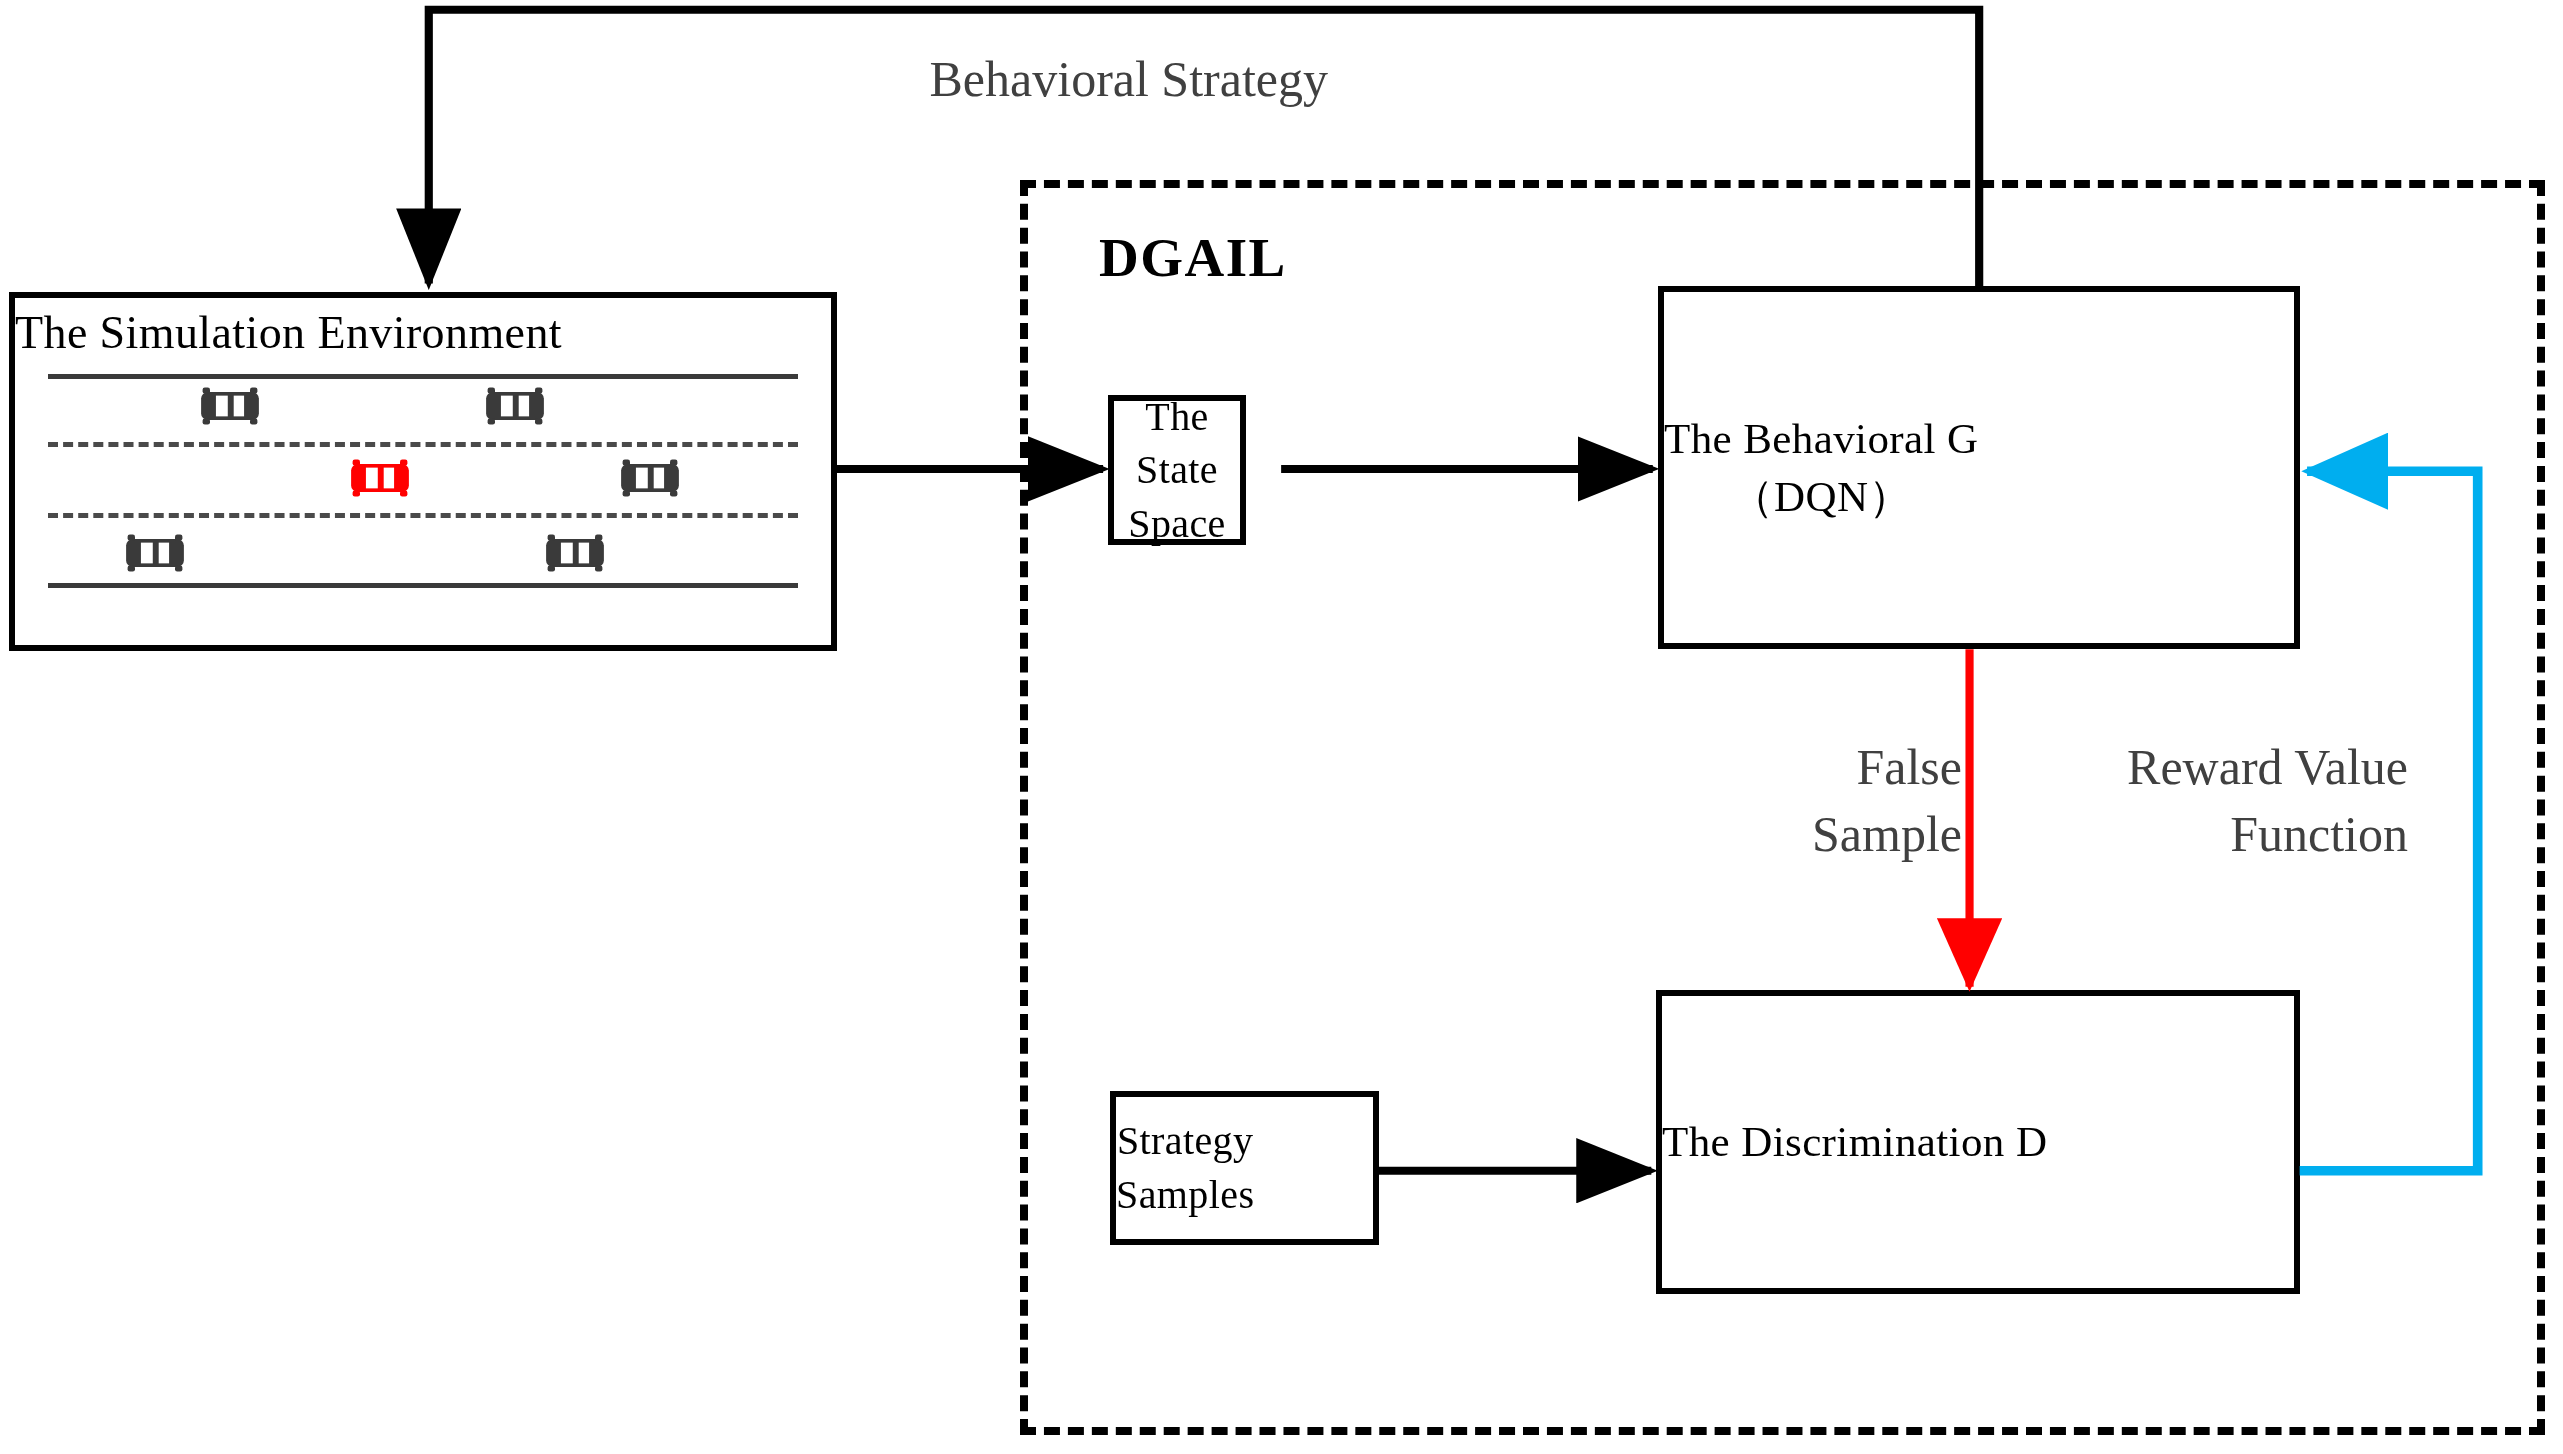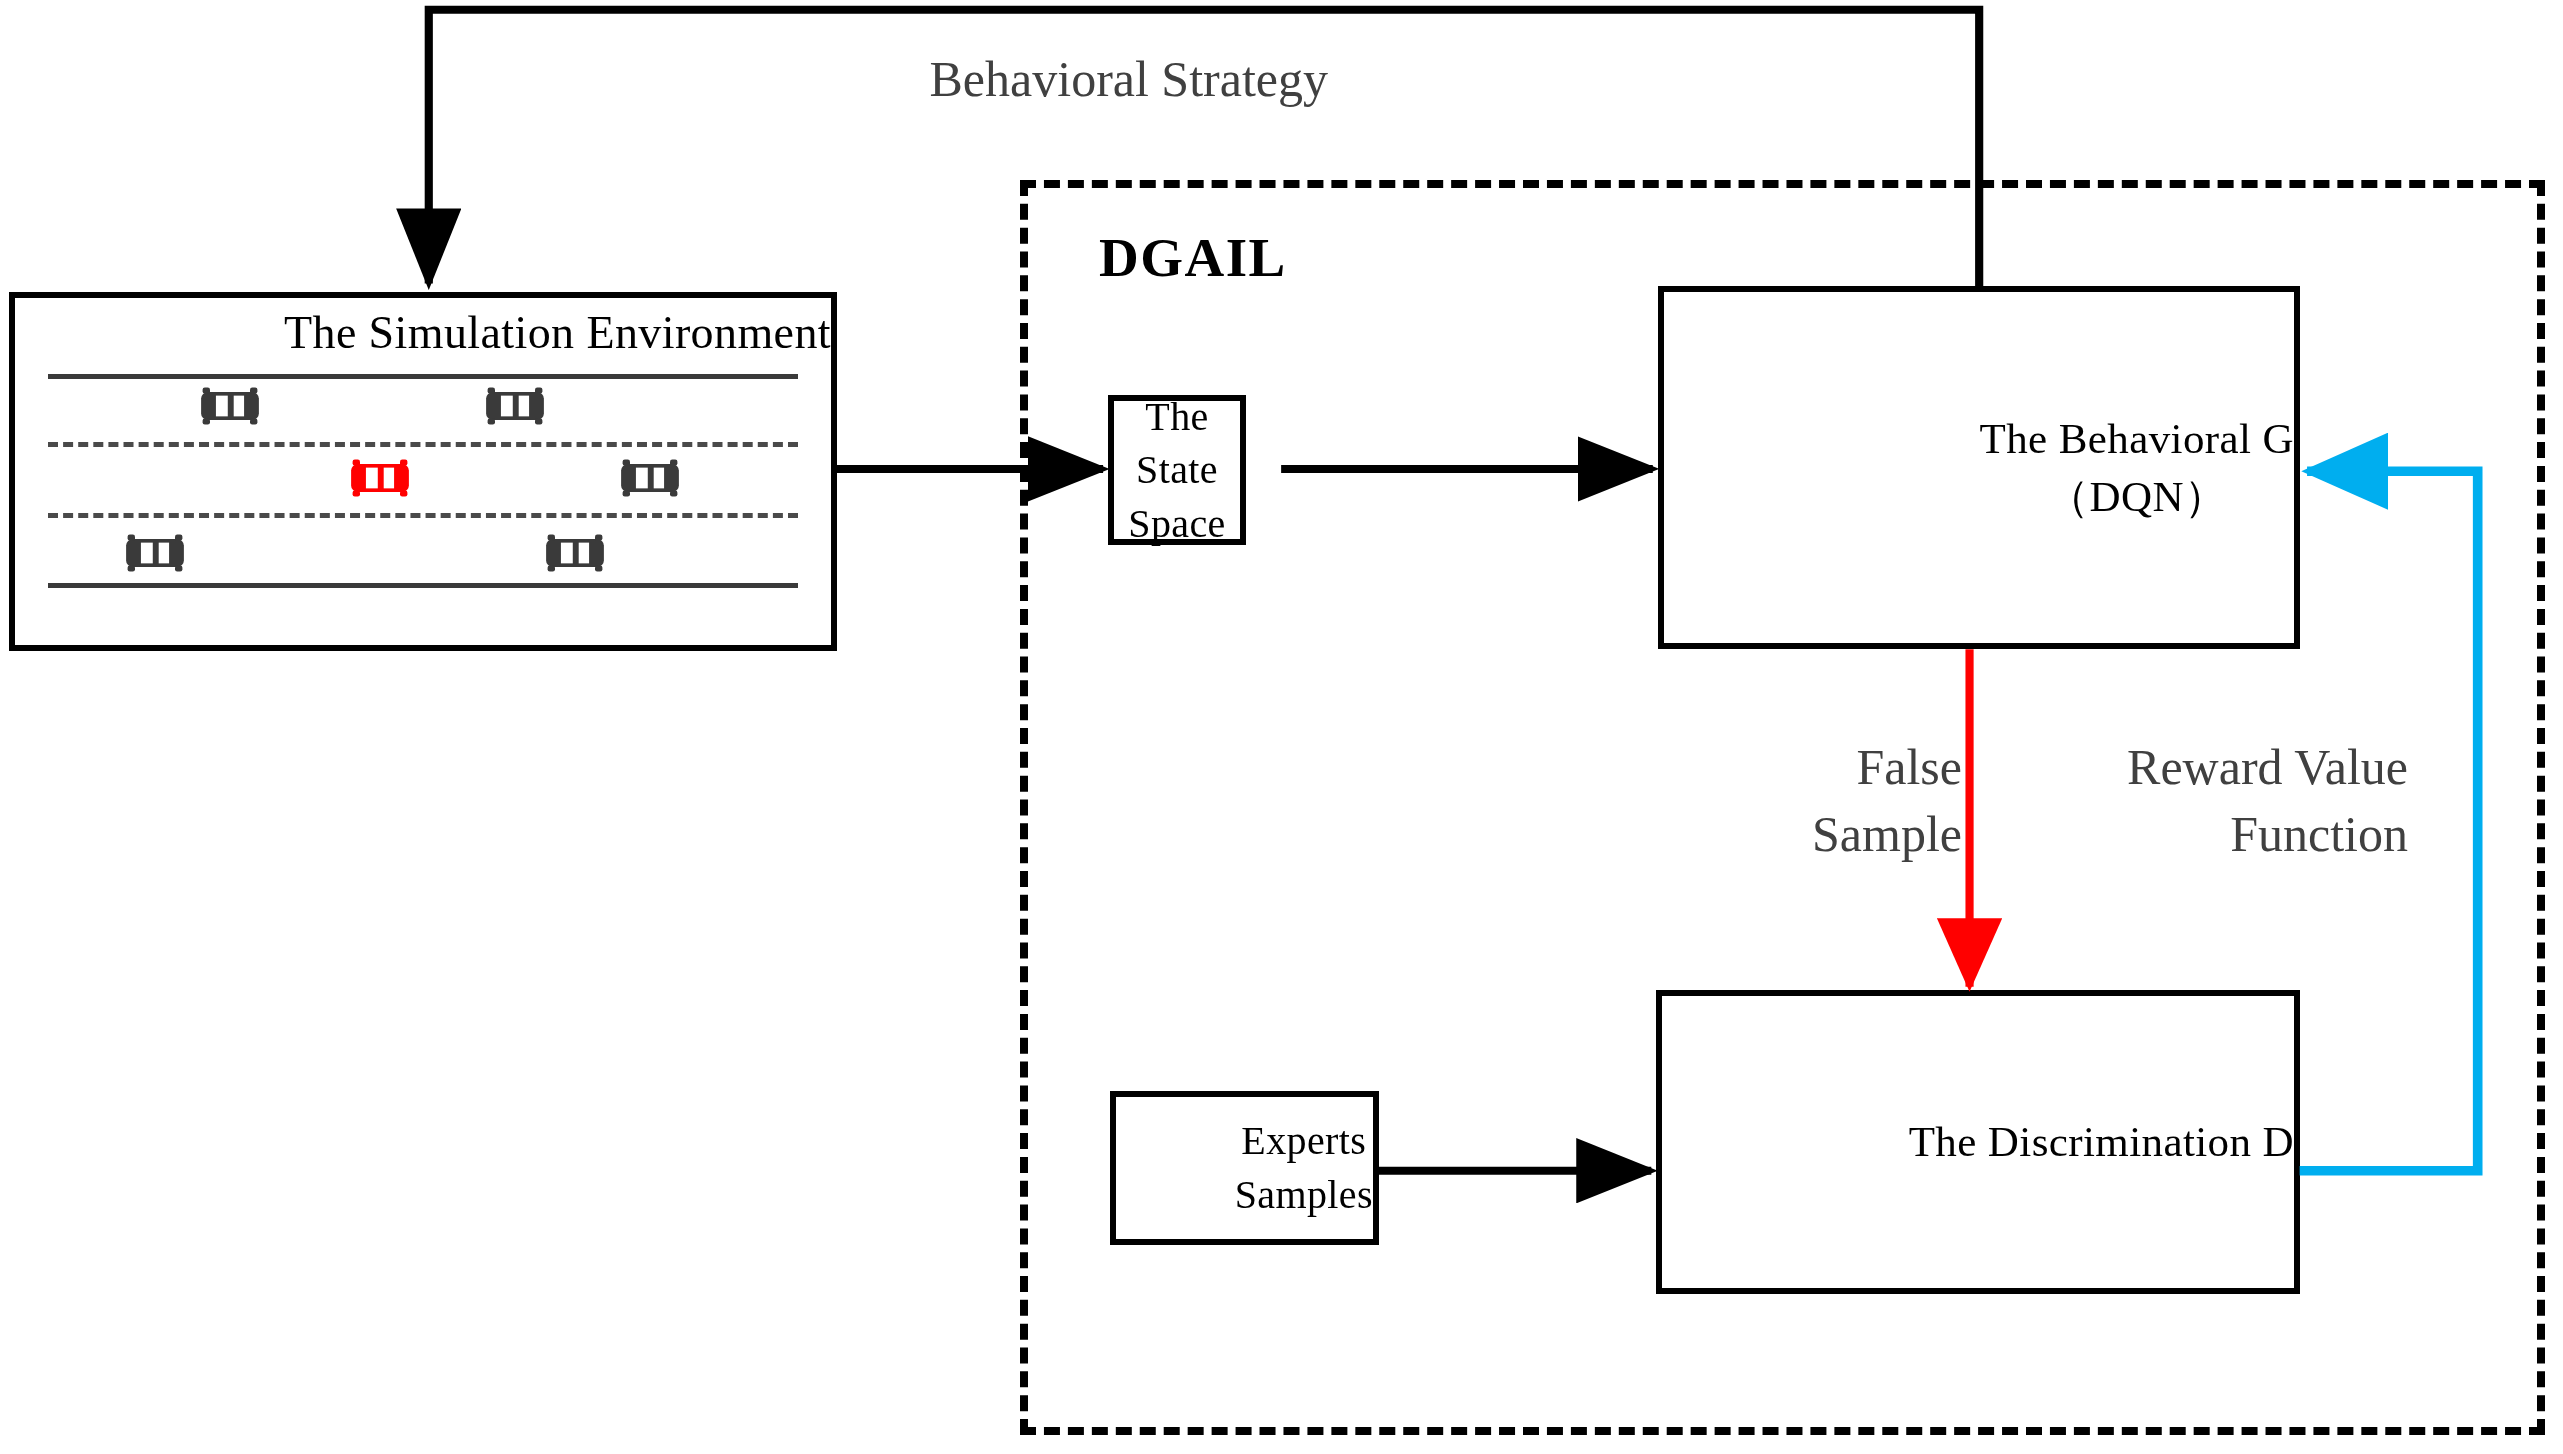--- a/index.html
+++ b/index.html
@@ -1,20 +1,20 @@
 <!DOCTYPE html>
 <html style="font-size:12px"><head>
 <meta charset="utf-8">
 <title>DGAIL Framework Diagram</title>
 <style>
   html,body{margin:0;padding:0;background:#ffffff;}
   body{font-family:"Liberation Serif","DejaVu Serif",serif;}
   #stage{position:relative;width:2563px;height:1455px;background:#ffffff;overflow:hidden;}
   svg.layer{position:absolute;left:0;top:0;width:2563px;height:1455px;pointer-events:none;}
-  .node{position:absolute;box-sizing:border-box;background:#ffffff;border:6.7px solid #000000;display:flex;flex-direction:column;align-items:flex-end;justify-content:center;text-align:center;}
+  .node{position:absolute;box-sizing:border-box;background:#ffffff;border:6.7px solid #000000;display:flex;flex-direction:column;align-items:flex-start;justify-content:center;text-align:center;}
   .node .lbl{font-size:43px;line-height:1.34;color:#000;letter-spacing:0.4px;white-space:pre-line;}
   .freelabel{position:absolute;text-align:right;color:#404040;font-size:50px;line-height:1.34;white-space:pre-line;}
   
   #sim-env{left:9px;top:292px;width:828px;height:359px;justify-content:flex-start;padding-top:10.4px;}
   #sim-env .title{font-size:46px;line-height:1.1;margin-bottom:7.4px;}
   .road{position:relative;width:92%;height:223px;margin:4.5px auto 0;}
   .road .solid{position:absolute;left:0;right:0;height:5.2px;background:#3a3a3a;}
   .road .dash{position:absolute;left:0;right:0;height:0;border-top:5.2px dashed #4a4a4a;}
   .car{position:absolute;width:64px;height:40px;}
   
@@ -124,21 +124,21 @@
   <div class="node" id="generator">
     <div class="lbl">The Behavioral G
 （DQN）</div>
   </div>
 
   <div class="node" id="discriminator">
     <div class="lbl">The Discrimination D</div>
   </div>
 
   <div class="node" id="experts">
-    <div class="lbl">Experts
+    <div class="lbl">Strategy
 Samples</div>
   </div>
 
   <div class="freelabel" id="label-behavioral">Behavioral Strategy</div>
   <div class="freelabel" id="label-false">False
 Sample</div>
   <div class="freelabel" id="label-reward">Reward Value
 Function</div>
 
   <svg class="layer" viewBox="0 0 3455 1961">

